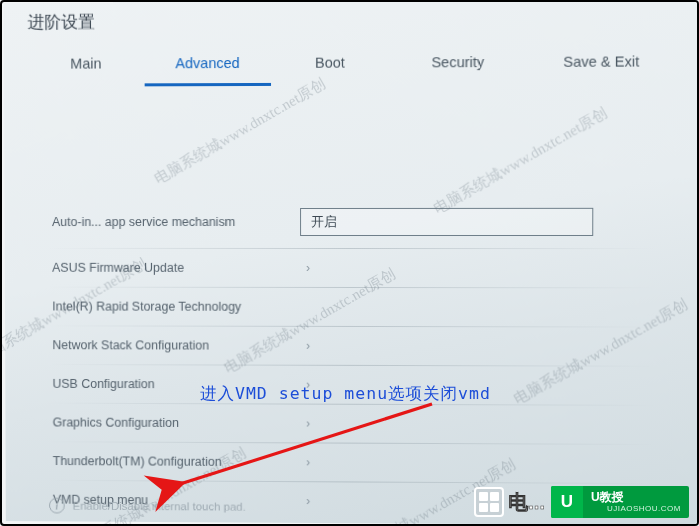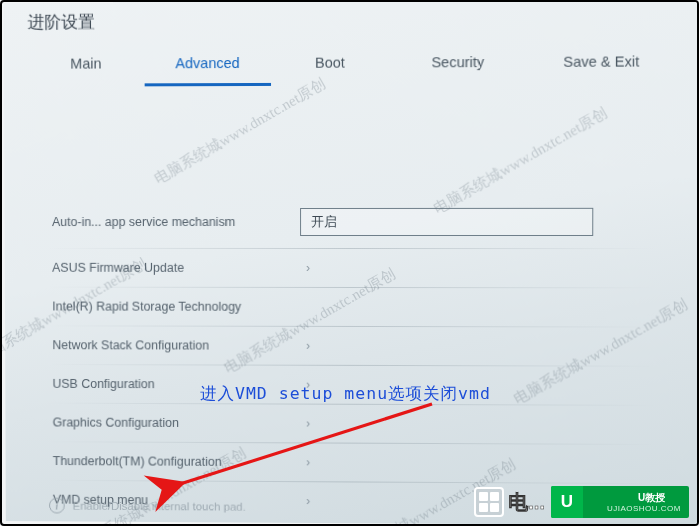--- a/index.html
+++ b/index.html
@@ -151,21 +151,21 @@
   .logo-u {
     display:flex;align-items:center;
     background:#009a3e;
     height:32px;
     border-radius:2px;
     overflow:hidden;
   }
   .logo-u .sq { width:32px;height:32px;background:#00b64a;display:flex;align-items:center;justify-content:center;}
   .logo-u .sq span { color:#fff;font-weight:bold;font-size:17px;font-family:Arial;}
   .logo-u .txt { padding:2px 8px; }
-  .logo-u .big { color:#fff;font-weight:bold;font-size:10px;line-height:13px;margin-left:47px;}
+  .logo-u .big { color:#fff;font-weight:bold;font-size:12px;line-height:13px;}
   .logo-u .small { color:#d2f3df;font-size:8px;line-height:9px;letter-spacing:0.5px;padding-left:16px;}
   .logo-dn {
     display:flex;align-items:center;
     gap:4px;
     color:#fff;
   }
   .logo-dn .icon {
     width:30px;height:30px;border:2px solid #fff;border-radius:4px;
     display:grid;grid-template-columns:1fr 1fr;grid-template-rows:1fr 1fr;
     padding:3px;box-sizing:border-box;gap:2px;

